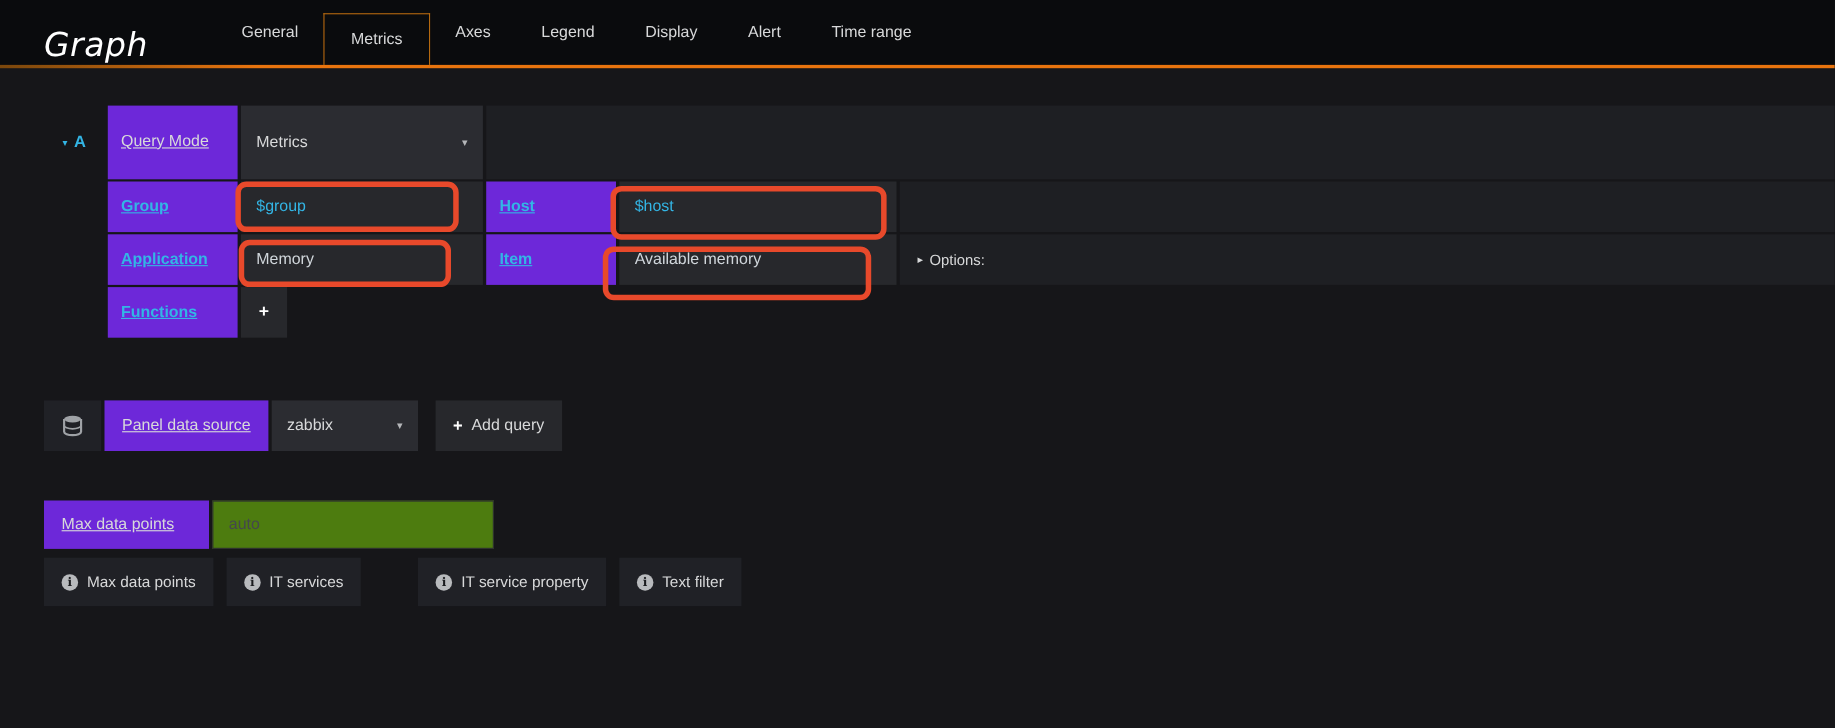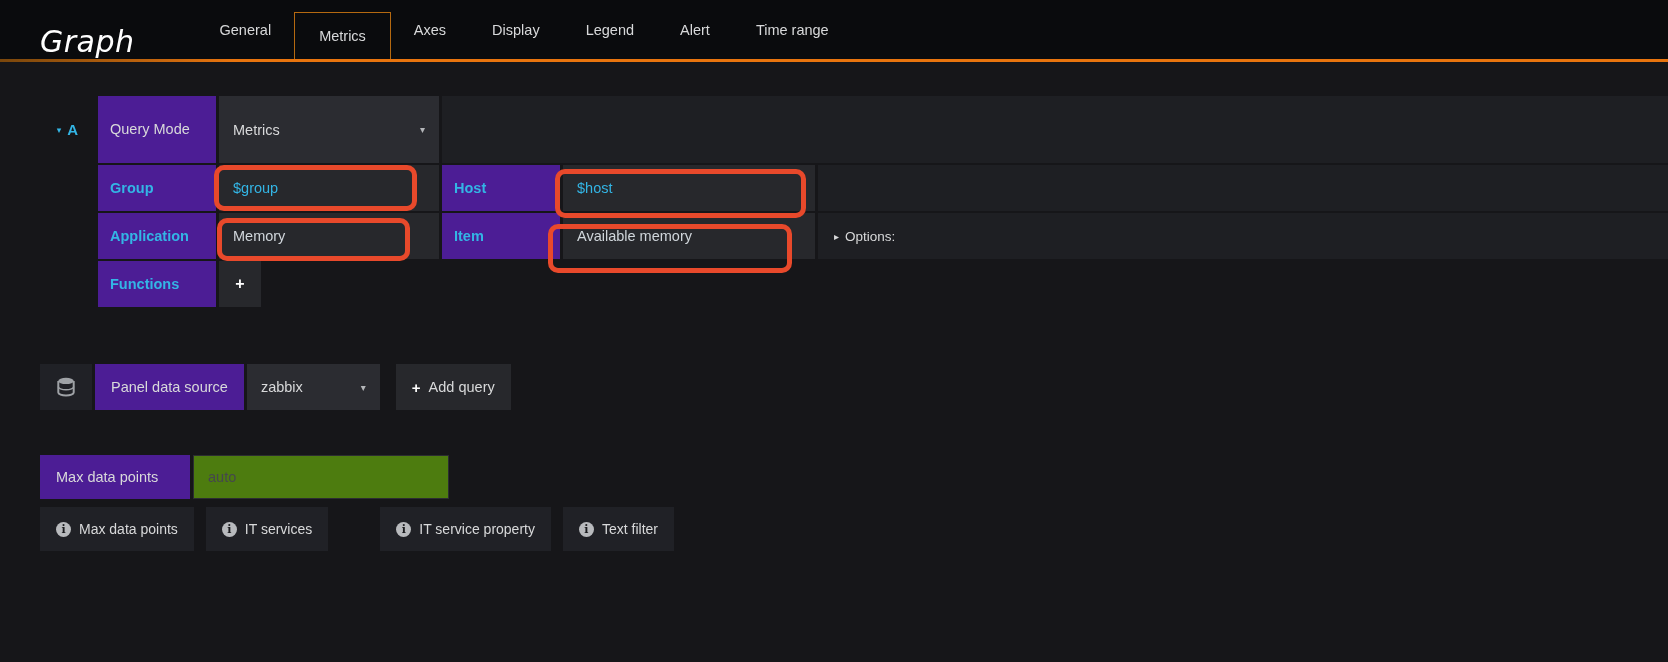--- a/index.html
+++ b/index.html
@@ -51,22 +51,22 @@
   .qrow.row-mode { height:67px; }
   .indent { width:55px; flex:0 0 55px; }
   .ref-cell {
     width:55px; flex:0 0 55px;
     display:flex; align-items:center; justify-content:center; gap:6px;
     color:#33b5e5; cursor:pointer;
   }
   .ref-caret { font-size:9px; }
   .ref-letter { font-weight:bold; font-size:15px; }
   .label-cell {
-    background:#4c1d95; display:flex; align-items:center;
-    padding:0 12px; color:#d8d9da; white-space:nowrap;
+    background:#6d28d9; display:flex; align-items:center;
+    padding:0 12px; color:#d8d9da; white-space:nowrap;text-decoration:underline;
   }
   .qrow .label-cell { width:118px; flex:0 0 118px; }
   .label-cell.blue { color:#33b5e5; font-weight:bold; }
   .mode-label span { display:inline-block; max-width:62px; line-height:19px; }
   .select-cell {
     background:#2b2c31; display:flex; align-items:center; justify-content:space-between;
     padding:0 14px; cursor:pointer; white-space:nowrap;
   }
   .mode-select { width:220px; flex:0 0 220px; }
   .dd-caret { font-size:10px; color:#b4b6b9; margin-left:10px; }
@@ -138,22 +138,22 @@
 <body>
 
 <div class="page">
 
   <header class="header">
     <div class="title">Graph</div>
     <nav class="tabs">
       <div class="tab">General</div>
       <div class="tab active">Metrics</div>
       <div class="tab">Axes</div>
+      <div class="tab">Legend</div>
       <div class="tab">Display</div>
-      <div class="tab">Legend</div>
       <div class="tab">Alert</div>
       <div class="tab">Time range</div>
     </nav>
   </header>
   <div class="accent-line"></div>
 
   <section class="query-editor">
 
     <div class="qrow row-mode">
       <div class="ref-cell">

